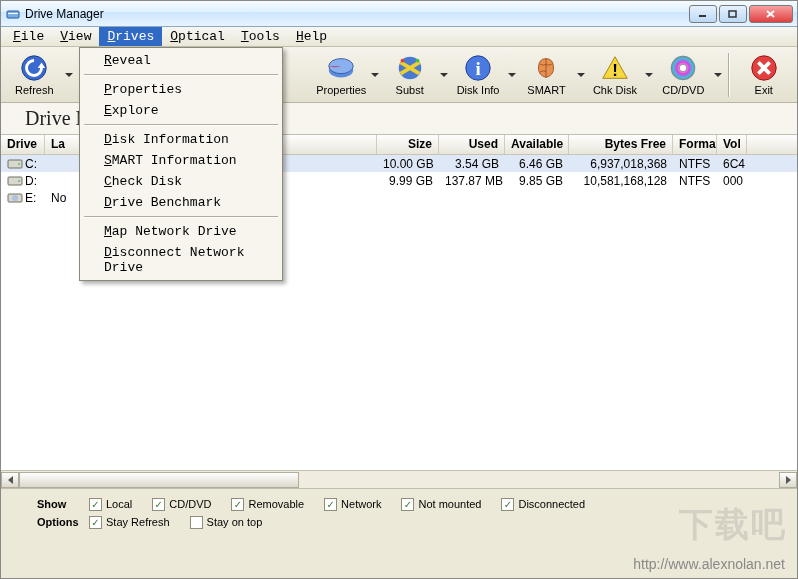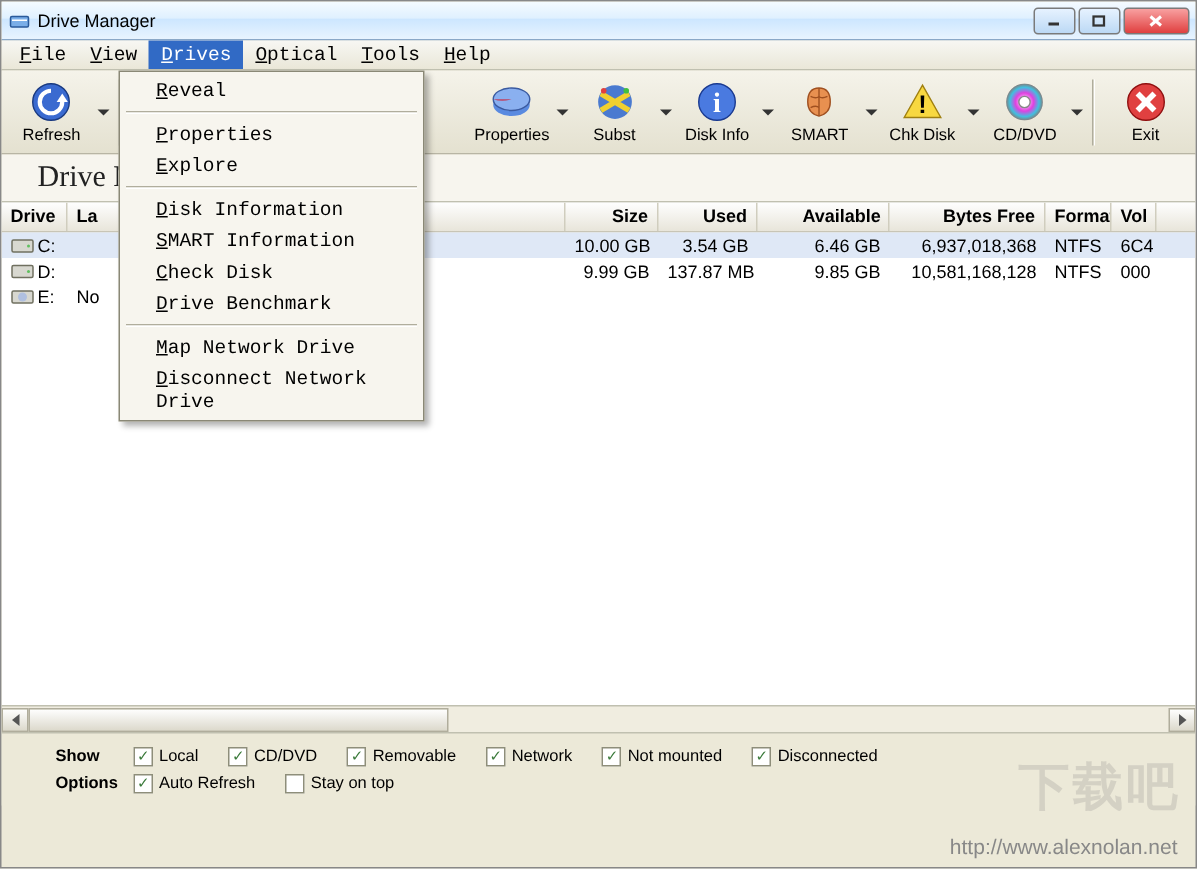--- a/index.html
+++ b/index.html
@@ -75,21 +75,21 @@
 .td { padding: 1px 6px; text-align: right; overflow: hidden; white-space: nowrap; }
 .td.left { text-align: left; }
 .drive-icon { width: 16px; height: 12px; display: inline-block; vertical-align: middle; margin-right: 2px; }
 
 
 .c-drive { width: 44px; }
 .c-label { width: 60px; }
 .c-addl { width: 272px; }
 .c-size { width: 62px; }
 .c-used { width: 66px; }
-.c-avail { width: 64px; margin-left: 24px; }
+.c-avail { width: 64px; }
 .c-bytes { width: 104px; }
 .c-format { width: 44px; }
 .c-vol { width: 30px; }
 
 
 .hscroll { height: 18px; background: #f0ede0; border-top: 1px solid #c0c0b0; display: flex; align-items: center; }
 .sbtn { width: 18px; height: 16px; background: linear-gradient(#fefefe,#dcd9cc); border: 1px solid #b0ad9c; display: flex; align-items: center; justify-content: center; cursor: pointer; }
 .sbtn.l::before { content: ""; border-top: 4px solid transparent; border-bottom: 4px solid transparent; border-right: 5px solid #555; }
 .sbtn.r::before { content: ""; border-top: 4px solid transparent; border-bottom: 4px solid transparent; border-left: 5px solid #555; }
 .strack { flex: 1; position: relative; height: 16px; }
@@ -362,21 +362,21 @@
       </label>
     <label class="chk">
         <span class="chkbox">✓</span>
         <span>Disconnected</span>
       </label>
   </div>
   <div class="brow">
     <div class="blabel">Options</div>
     <label class="chk">
         <span class="chkbox">✓</span>
-        <span>Auto Refresh</span>
+        <span>Stay Refresh</span>
       </label>
     <label class="chk">
         <span class="chkbox"></span>
         <span>Stay on top</span>
       </label>
   </div>
 </div>
 
 <div class="watermark">下载吧</div>
 <div class="url">http://www.alexnolan.net</div>

